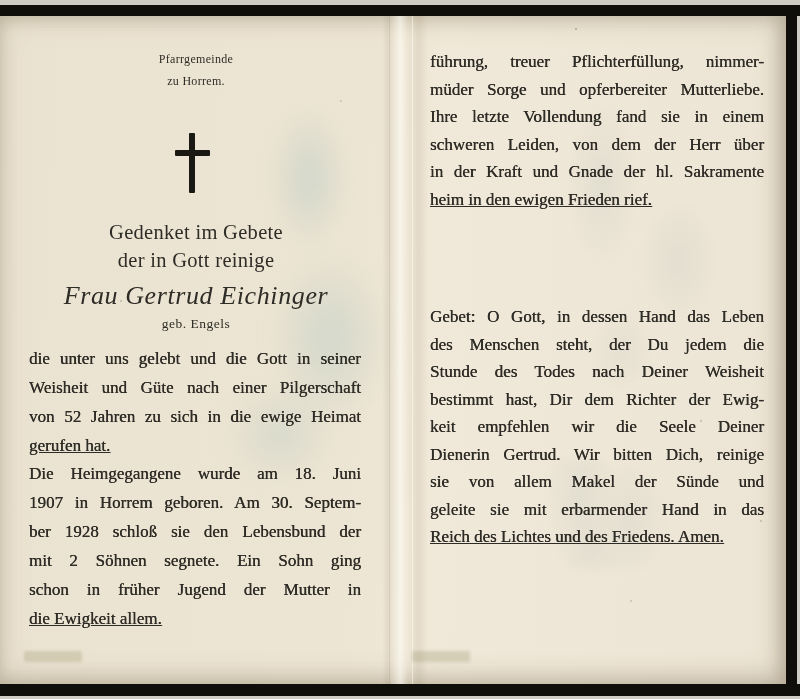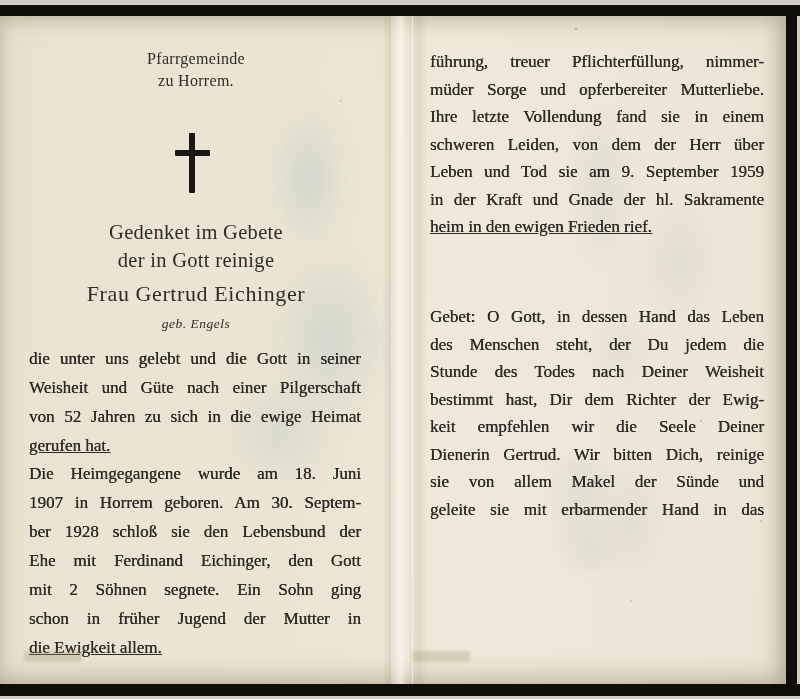--- a/index.html
+++ b/index.html
@@ -42,24 +42,24 @@
     background:
       radial-gradient(ellipse 50px 120px at 30% 30%, rgba(140,170,165,.8) 0%, rgba(140,170,165,0) 70%),
       radial-gradient(ellipse 55px 90px at 70% 55%, rgba(140,170,165,.7) 0%, rgba(140,170,165,0) 70%),
       radial-gradient(ellipse 45px 60px at 40% 85%, rgba(140,170,165,.6) 0%, rgba(140,170,165,0) 70%);
   }
   .ghost-a { left:545px; top:95px;  width:190px; height:300px; }
   .ghost-b { left:545px; top:460px; width:120px; height:110px; }
 
   .txt { position:absolute; }
   .center { text-align:center; }
-  .parish-line { font-size:16px; line-height:22px; letter-spacing:.3px; }
+  .parish-line { font-size:12px; line-height:22px; letter-spacing:.3px; }
   .intro { font-size:20.5px; letter-spacing:.3px; }
-  .name  { font-size:22px; letter-spacing:.6px; }
-  .maiden{ font-size:13.5px; font-style:italic; letter-spacing:.5px; }
+  .name  { font-size:26px; font-style:italic; letter-spacing:.6px; }
+  .maiden{ font-size:13.5px; letter-spacing:.5px; }
   .para  { font-size:17px; text-shadow:.3px 0 0 currentColor; }
   .lh29 .jline { line-height:29px; }
   .lh27 .jline { line-height:27.5px; }
   .jline { text-align:justify; text-align-last:justify; }
   .jline.end { text-align:justify; text-align-last:left;text-decoration:underline; }
 
   .cross-v { position:absolute; left:189px; top:133px; width:6px; height:60px; background:#191813; border-radius:1px; }
   .cross-h { position:absolute; left:175px; top:150px; width:35px; height:6px; background:#191813; border-radius:1px; }
 
   .smudge { position:absolute; width:58px; height:11px; background:rgba(150,142,104,.28); filter:blur(1.6px); border-radius:2px; }
@@ -106,42 +106,41 @@
     <div class="jline">die unter uns gelebt und die Gott in seiner</div>
     <div class="jline">Weisheit und Güte nach einer Pilgerschaft</div>
     <div class="jline">von 52 Jahren zu sich in die ewige Heimat</div>
     <div class="jline end">gerufen hat.</div>
   </div>
 
   <div class="txt para lh29" style="left:29px; top:459px; width:332px">
     <div class="jline">Die Heimgegangene wurde am 18. Juni</div>
     <div class="jline">1907 in Horrem geboren. Am 30. Septem-</div>
     <div class="jline">ber 1928 schloß sie den Lebensbund der</div>
-    <div class="jline">Ehe mit Ferdinand Eichinger, den Gott</div>
     <div class="jline">mit 2 Söhnen segnete. Ein Sohn ging</div>
     <div class="jline">schon in früher Jugend der Mutter in</div>
     <div class="jline end">die Ewigkeit allem.</div>
   </div>
 
   <div class="txt para lh27" style="left:430px; top:48px; width:334px">
     <div class="jline">führung, treuer Pflichterfüllung, nimmer-</div>
     <div class="jline">müder Sorge und opferbereiter Mutterliebe.</div>
     <div class="jline">Ihre letzte Vollendung fand sie in einem</div>
     <div class="jline">schweren Leiden, von dem der Herr über</div>
-    <div class="jline">Leben und Tod sie am 9. September 1959</div>
     <div class="jline">in der Kraft und Gnade der hl. Sakramente</div>
     <div class="jline end">heim in den ewigen Frieden rief.</div>
   </div>
 
   <div class="txt para lh27" style="left:430px; top:303px; width:334px">
     <div class="jline">Gebet: O Gott, in dessen Hand das Leben</div>
     <div class="jline">des Menschen steht, der Du jedem die</div>
     <div class="jline">Stunde des Todes nach Deiner Weisheit</div>
     <div class="jline">bestimmt hast, Dir dem Richter der Ewig-</div>
     <div class="jline">keit empfehlen wir die Seele Deiner</div>
     <div class="jline">Dienerin Gertrud. Wir bitten Dich, reinige</div>
     <div class="jline">sie von allem Makel der Sünde und</div>
     <div class="jline">geleite sie mit erbarmender Hand in das</div>
+    <div class="jline end">Reich des Lichtes und des Friedens. Amen.</div>
   </div>
 
   <div class="smudge smudge-l"></div>
   <div class="smudge smudge-r"></div>
 </div>
 
 </body></html>

